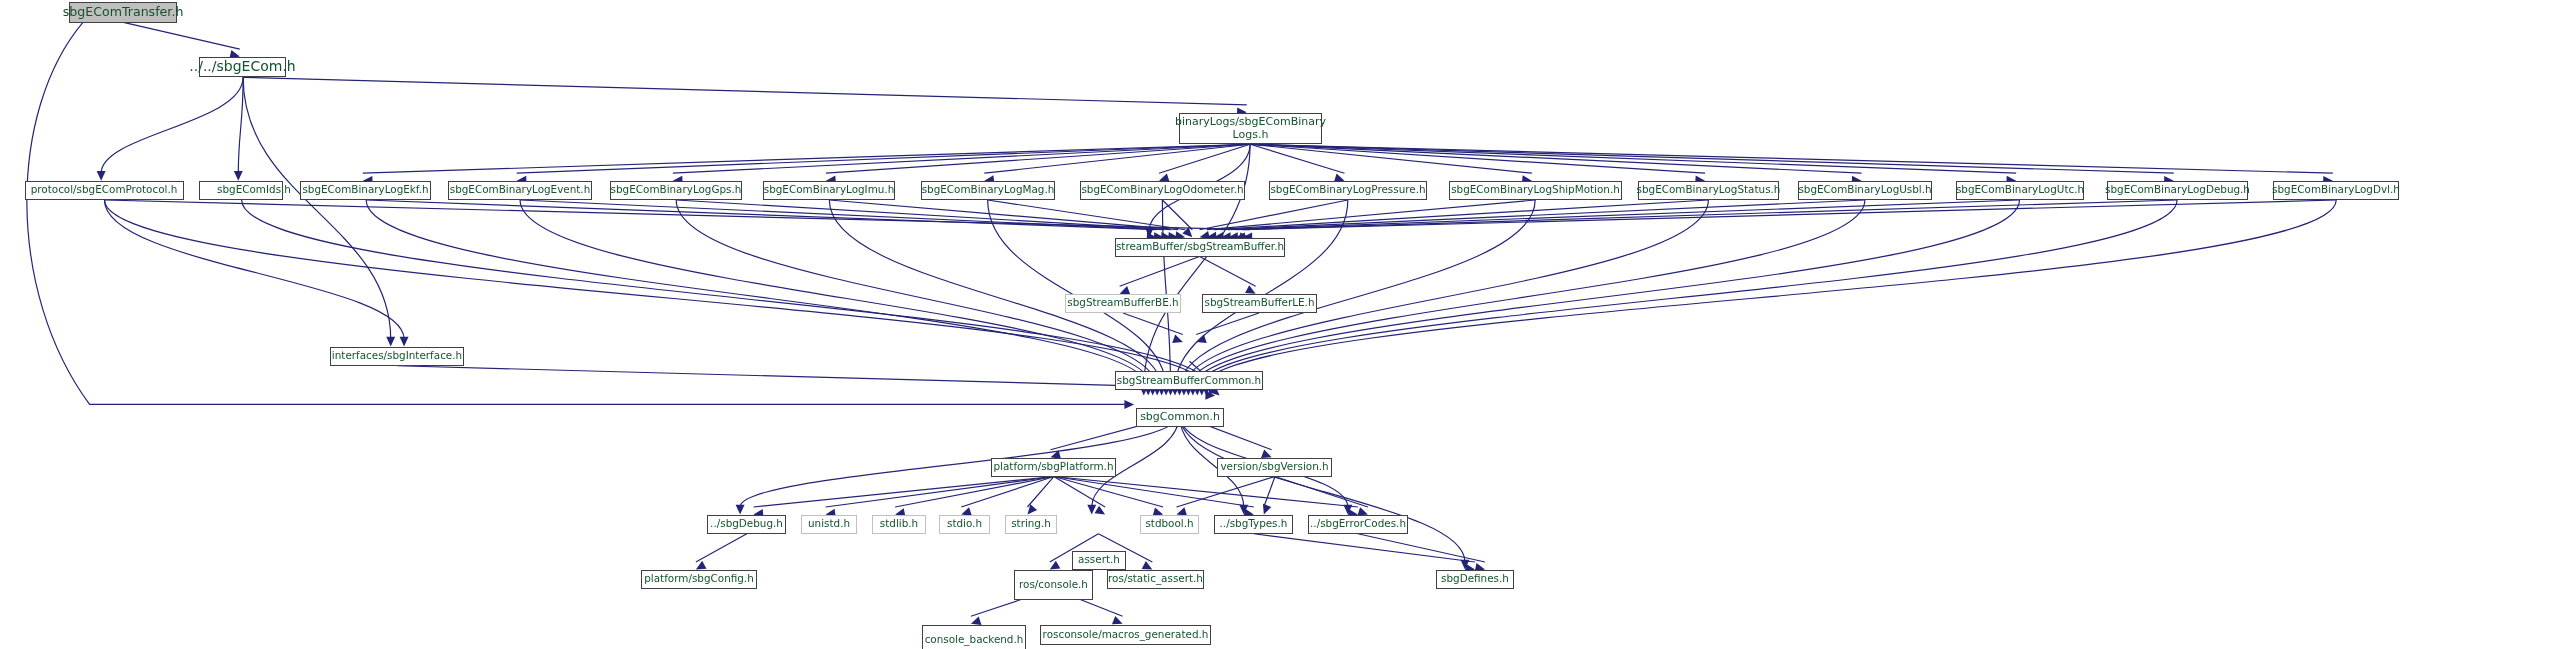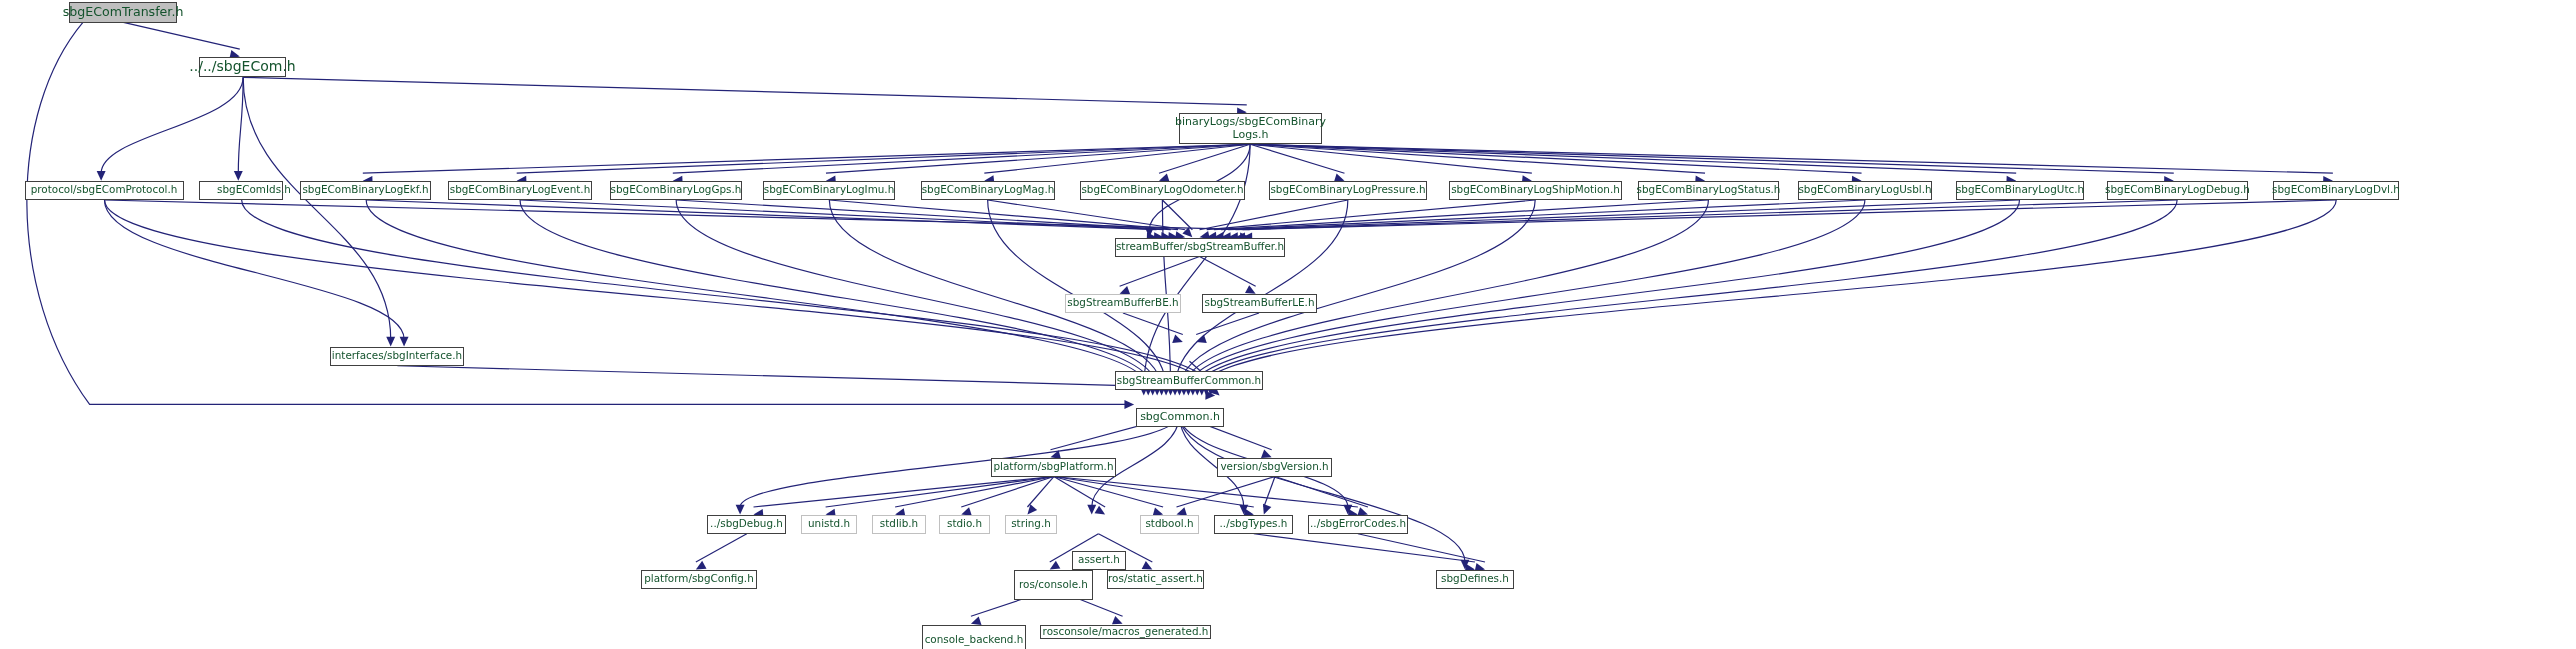--- a/index.html
+++ b/index.html
@@ -220,15 +220,15 @@
     <div class="node thin" style="left: 1005px; top: 515px; width: 52px; height: 18.6px; font-size: 10.4px;"><span>string.h</span></div>
     <div class="node thick" style="left: 1072px; top: 515px; width: 54px; height: 18.6px; font-size: 10.4px; margin-top: 36px;"><span>assert.h</span></div>
     <div class="node thin" style="left: 1140px; top: 515px; width: 59px; height: 18.6px; font-size: 10.4px;"><span>stdbool.h</span></div>
     <div class="node thick" style="left: 1214px; top: 515px; width: 79px; height: 18.6px; font-size: 10.4px;"><span>../sbgTypes.h</span></div>
     <div class="node thick" style="left: 1308px; top: 515px; width: 100px; height: 18.6px; font-size: 10.4px;"><span>../sbgErrorCodes.h</span></div>
     <div class="node thick" style="left: 641px; top: 570px; width: 116px; height: 18.6px; font-size: 10.4px;"><span>platform/sbgConfig.h</span></div>
     <div class="node thick" style="left: 1014px; top: 570px; width: 79px; height: 30px; font-size: 10.4px;"><span>ros/console.h</span></div>
     <div class="node thick" style="left: 1107px; top: 570px; width: 97px; height: 18.6px; font-size: 10.4px;"><span>ros/static_assert.h</span></div>
     <div class="node thick" style="left: 1436px; top: 570px; width: 78px; height: 18.6px; font-size: 10.4px;"><span>sbgDefines.h</span></div>
     <div class="node thick" style="left: 922px; top: 625px; width: 104px; height: 30px; font-size: 10.4px;"><span>console_backend.h</span></div>
-    <div class="node thick" style="left: 1040px; top: 625px; width: 171px; height: 14px; font-size: 10.4px;"><span>rosconsole/macros_generated.h</span></div>
+    <div class="node thick" style="left: 1040px; top: 625px; width: 171px; height: 20px; font-size: 10.4px;"><span>rosconsole/macros_generated.h</span></div>
   </div>
 
 
 </body></html>

